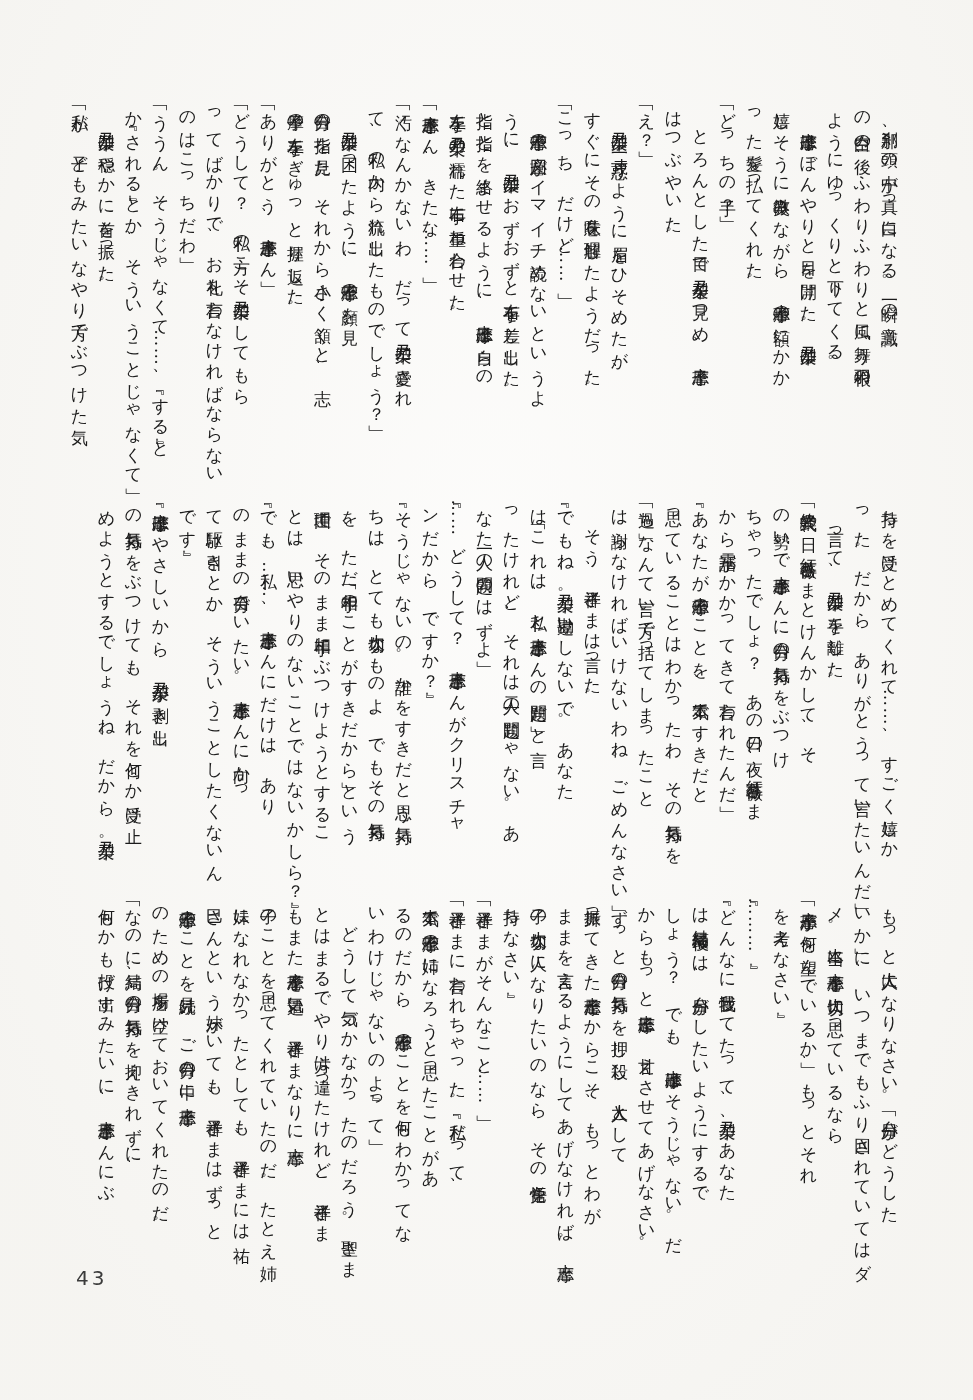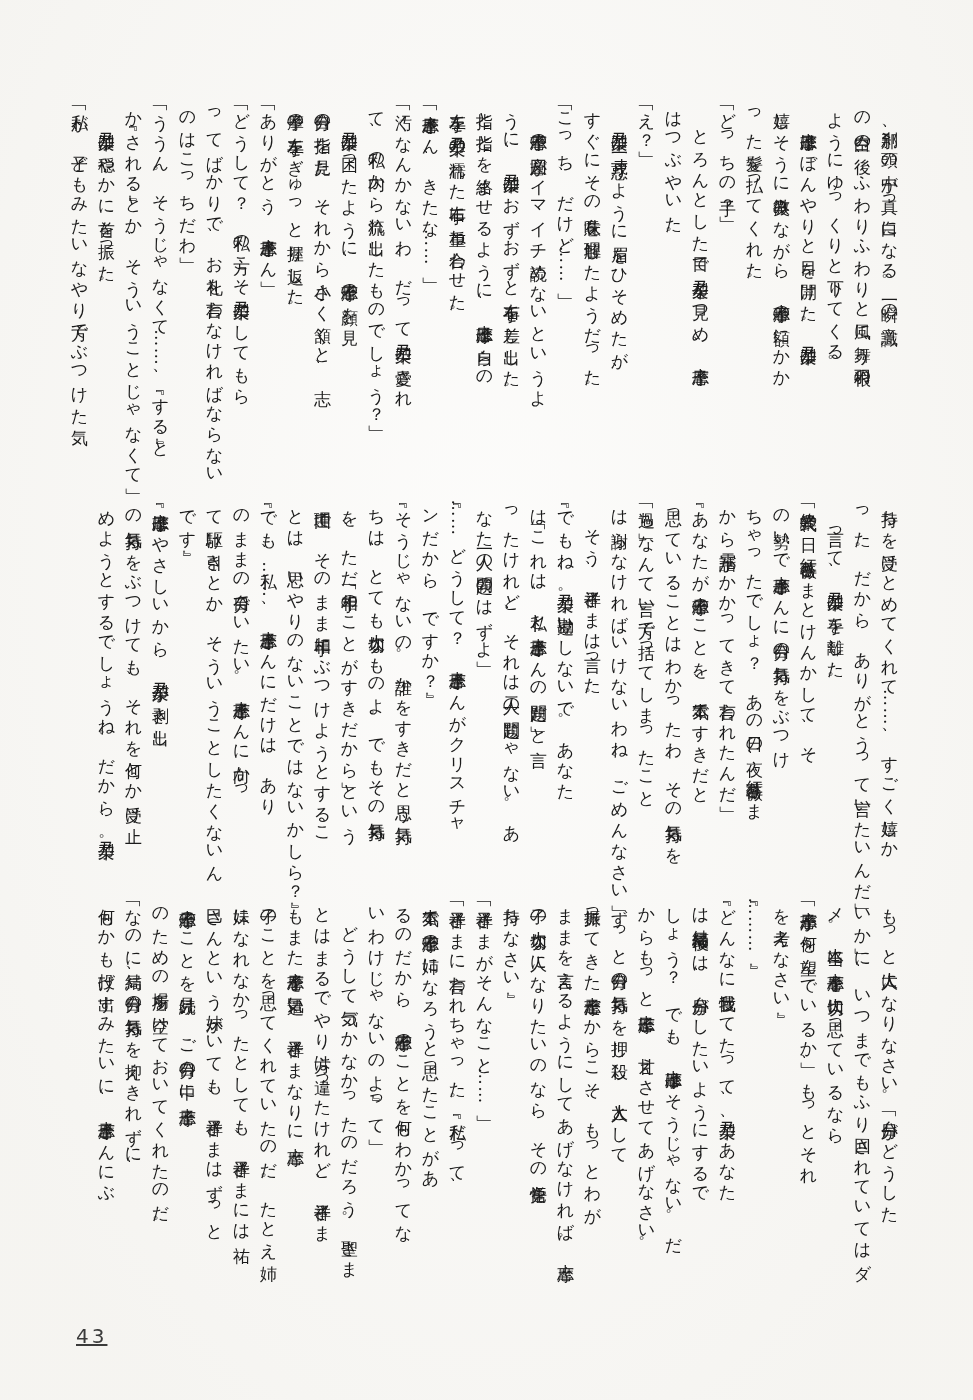--- a/index.html
+++ b/index.html
@@ -32,26 +32,25 @@
     line-height: 27px;
     color: #1b1b1b;
     font-family: "DejaVu Serif", "Liberation Serif", serif;
   }
   #block1 { top: 100px; height: 380px; }
   #block2 { top: 498px; height: 380px; }
   #block3 { top: 896px; height: 380px; }
   .pagenum {
     position: absolute;
     left: 76px;
-    top: 1324px;
+    top: 1266px;
     font-family: "DejaVu Sans", "Liberation Sans", sans-serif;
     font-size: 20px;
     letter-spacing: 3px;
     color: #3b3b3b;
-    text-decoration: underline;
   }
 </style>
 </head>
 <body>
 
 <div class="page">
   <div id="block1" class="vblock">　刹那、頭の中が真っ白になる。一瞬の意識
 の空白の後、ふわりふわりと風に舞う羽根の
 ようにゆっくりと下りてくる。
 　志摩子はぼんやりと目を開けた。乃梨子は

